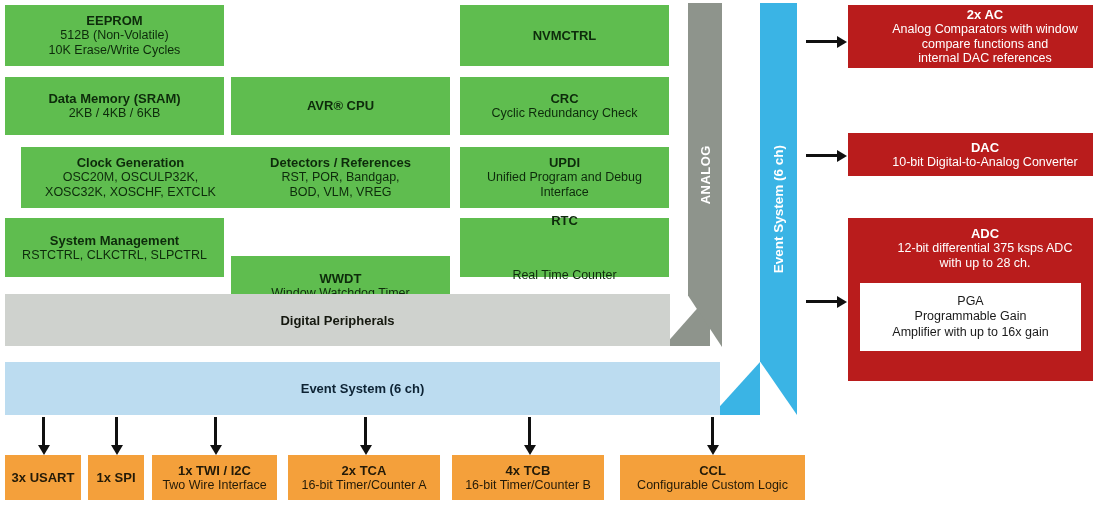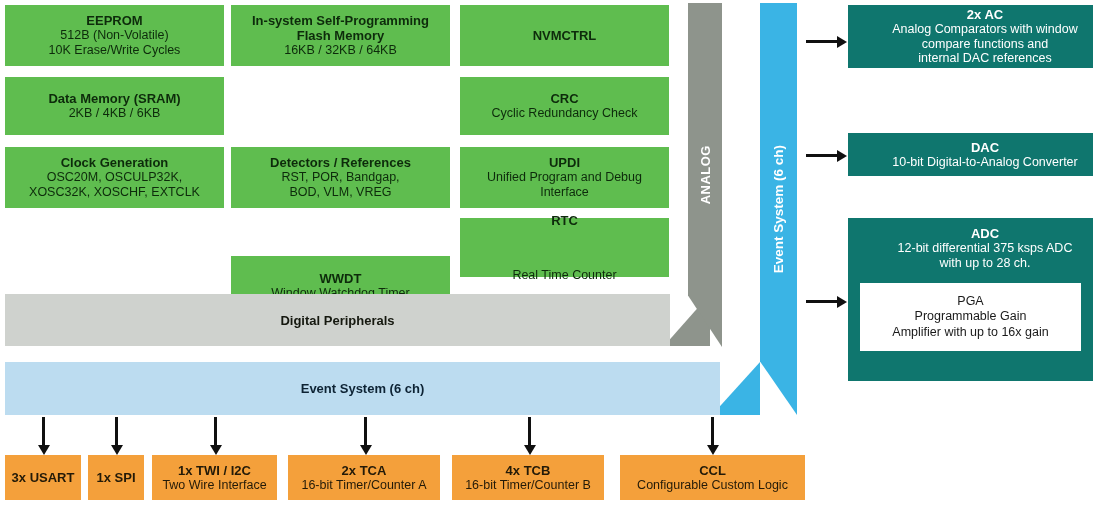--- a/index.html
+++ b/index.html
@@ -38,21 +38,21 @@
   .orange{
     background:#f4a03b;
     color:#231a08;
     font-size:12.5px;
   }
   .orange .ttl{font-size:13px;}
   .orange .sub{font-size:12.5px;}
 
   
   .dblue{
-    background:#0f766e;
+    background:#b91c1c;
     color:#ffffff;
     font-size:12.5px;
     padding-left:29px;
   }
   .dblue .ttl{font-size:13px;}
   .dblue .sub{font-size:12.5px;}
 
   
   .pga{
     position:absolute;
@@ -117,59 +117,61 @@
 <body>
 
 <div id="diagram">
 
   <div class="blk green" style="left:5px;top:5px;width:219px;height:61px;">
     <div class="ttl">EEPROM</div>
     <div class="sub">512B (Non-Volatile)</div>
     <div class="sub">10K Erase/Write Cycles</div>
   </div>
 
-  <div class="blk green" style="left:231px;top:5px;width:219px;height:61px;">
-    <div class="ttl">In-system Self-Programming</div>
-    <div class="ttl">Flash Memory</div>
-    <div class="sub">16KB / 32KB / 64KB</div>
-  </div>
 
   <div class="blk green" style="left:460px;top:5px;width:209px;height:61px;">
     <div class="ttl">NVMCTRL</div>
   </div>
 
   <div class="blk green" style="left:5px;top:77px;width:219px;height:58px;">
     <div class="ttl">Data Memory (SRAM)</div>
     <div class="sub">2KB / 4KB / 6KB</div>
   </div>
 
+  <div class="blk green" style="left:231px;top:77px;width:219px;height:58px;">
+    <div class="ttl">AVR® CPU</div>
+  </div>
 
   <div class="blk green" style="left:460px;top:77px;width:209px;height:58px;">
     <div class="ttl">CRC</div>
     <div class="sub">Cyclic Redundancy Check</div>
   </div>
 
-  <div class="blk green" style="left:5px;top:147px;width:219px;height:61px;">
+  <div class="blk green" style="left:21px;top:147px;width:219px;height:61px;">
     <div class="ttl">Clock Generation</div>
     <div class="sub">OSC20M, OSCULP32K,</div>
     <div class="sub">XOSC32K, XOSCHF, EXTCLK</div>
   </div>
 
   <div class="blk green" style="left:231px;top:147px;width:219px;height:61px;">
     <div class="ttl">Detectors / References</div>
     <div class="sub">RST, POR, Bandgap,</div>
     <div class="sub">BOD, VLM, VREG</div>
   </div>
 
   <div class="blk green" style="left:460px;top:147px;width:209px;height:61px;">
     <div class="ttl">UPDI</div>
     <div class="sub">Unified Program and Debug</div>
     <div class="sub">Interface</div>
   </div>
 
+  <div class="blk green" style="left:5px;top:218px;width:219px;height:59px;">
+    <div class="ttl">System Management</div>
+    <div class="sub">RSTCTRL, CLKCTRL, SLPCTRL</div>
+  </div>
 
   <div class="blk green" style="left:231px;top:218px;width:219px;height:59px;margin-top:38px;">
     <div class="ttl">WWDT</div>
     <div class="sub">Window Watchdog Timer</div>
   </div>
 
   <div class="blk green" style="left:460px;top:218px;width:209px;height:59px;gap:40px;">
     <div class="ttl">RTC</div>
     <div class="sub">Real Time Counter</div>
   </div>

